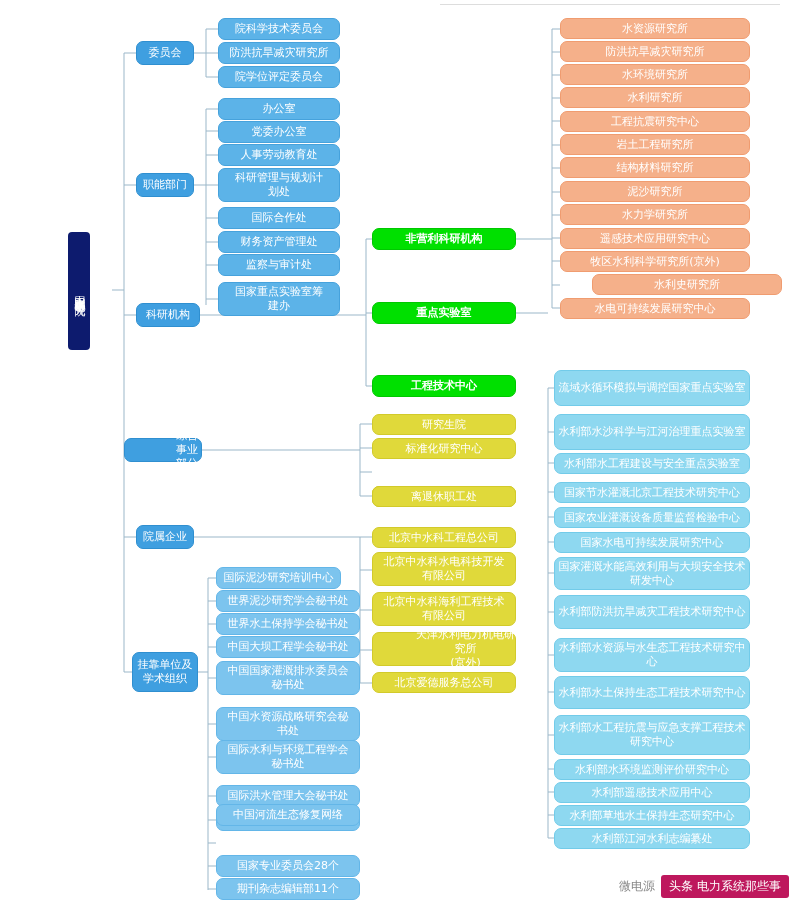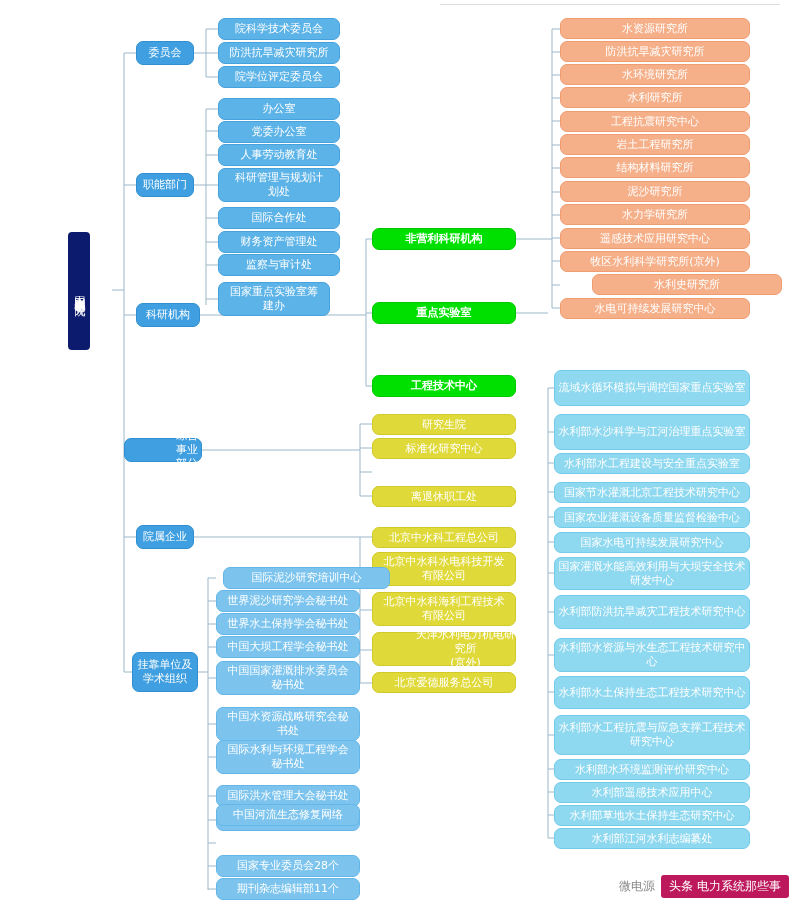--- a/index.html
+++ b/index.html
@@ -143,21 +143,21 @@
   <div class="node bluemid" style="left:218px;top:66px;width:122px;height:22px;">院学位评定委员会</div>
 
   <div class="node bluemid" style="left:218px;top:98px;width:122px;height:22px;">办公室</div>
   <div class="node bluemid" style="left:218px;top:121px;width:122px;height:22px;">党委办公室</div>
   <div class="node bluemid" style="left:218px;top:144px;width:122px;height:22px;">人事劳动教育处</div>
   <div class="node bluemid" style="left:218px;top:168px;width:122px;height:34px;white-space:pre-line;">科研管理与规划计
 划处</div>
   <div class="node bluemid" style="left:218px;top:207px;width:122px;height:22px;">国际合作处</div>
   <div class="node bluemid" style="left:218px;top:231px;width:122px;height:22px;">财务资产管理处</div>
   <div class="node bluemid" style="left:218px;top:254px;width:122px;height:22px;">监察与审计处</div>
-  <div class="node bluemid" style="left:218px;top:282px;width:112px;height:34px;white-space:pre-line;">国家重点实验室筹
+  <div class="node bluemid" style="left:218px;top:282px;width:122px;height:34px;white-space:pre-line;">国家重点实验室筹
 建办</div>
 
   <div class="node green" style="left:372px;top:228px;width:144px;height:22px;">非营利科研机构</div>
   <div class="node green" style="left:372px;top:302px;width:144px;height:22px;">重点实验室</div>
   <div class="node green" style="left:372px;top:375px;width:144px;height:22px;">工程技术中心</div>
 
   <div class="node orange" style="left:560px;top:18px;width:190px;height:21px;">水资源研究所</div>
   <div class="node orange" style="left:560px;top:41px;width:190px;height:21px;">防洪抗旱减灾研究所</div>
   <div class="node orange" style="left:560px;top:64px;width:190px;height:21px;">水环境研究所</div>
   <div class="node orange" style="left:560px;top:87px;width:190px;height:21px;">水利研究所</div>
@@ -194,21 +194,21 @@
 
   <div class="node yellow" style="left:372px;top:527px;width:144px;height:21px;">北京中水科工程总公司</div>
   <div class="node yellow" style="left:372px;top:552px;width:144px;height:34px;white-space:pre-line;">北京中水科水电科技开发
 有限公司</div>
   <div class="node yellow" style="left:372px;top:592px;width:144px;height:34px;white-space:pre-line;">北京中水科海利工程技术
 有限公司</div>
   <div class="node yellow" style="left:372px;top:632px;width:144px;height:34px;white-space:pre-line;padding-left:43px;">天津水利电力机电研究所
 (京外)</div>
   <div class="node yellow" style="left:372px;top:672px;width:144px;height:21px;">北京爱德服务总公司</div>
 
-  <div class="node lightblue" style="left:223px;top:567px;width:167px;height:22px;text-align:right;">国际泥沙研究培训中心</div>
+  <div class="node lightblue" style="left:216px;top:567px;width:125px;height:22px;text-align:right;">国际泥沙研究培训中心</div>
   <div class="node lightblue" style="left:216px;top:590px;width:144px;height:22px;">世界泥沙研究学会秘书处</div>
   <div class="node lightblue" style="left:216px;top:613px;width:144px;height:22px;">世界水土保持学会秘书处</div>
   <div class="node lightblue" style="left:216px;top:636px;width:144px;height:22px;">中国大坝工程学会秘书处</div>
   <div class="node lightblue" style="left:216px;top:661px;width:144px;height:34px;white-space:pre-line;">中国国家灌溉排水委员会
 秘书处</div>
   <div class="node lightblue" style="left:216px;top:707px;width:144px;height:34px;white-space:pre-line;">中国水资源战略研究会秘
 书处</div>
   <div class="node lightblue" style="left:216px;top:740px;width:144px;height:34px;white-space:pre-line;">国际水利与环境工程学会
 秘书处</div>
   <div class="node lightblue" style="left:216px;top:785px;width:144px;height:22px;">国际洪水管理大会秘书处</div>

